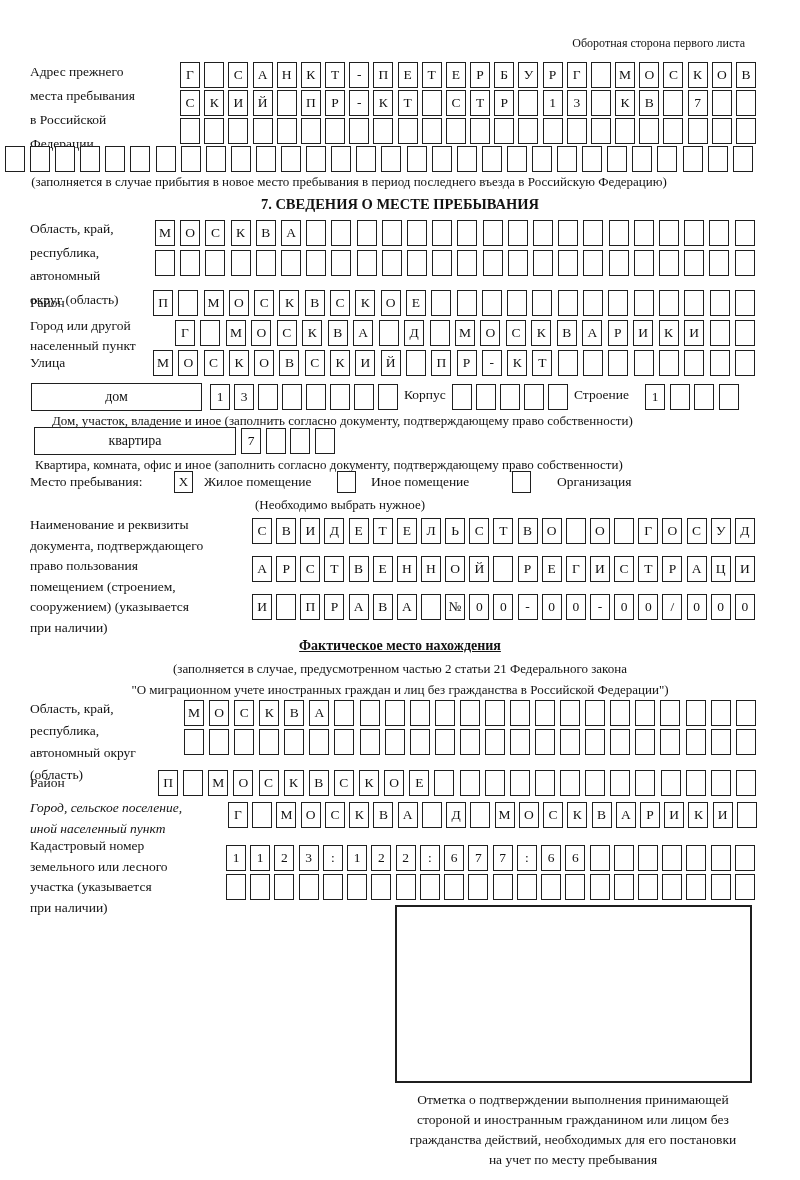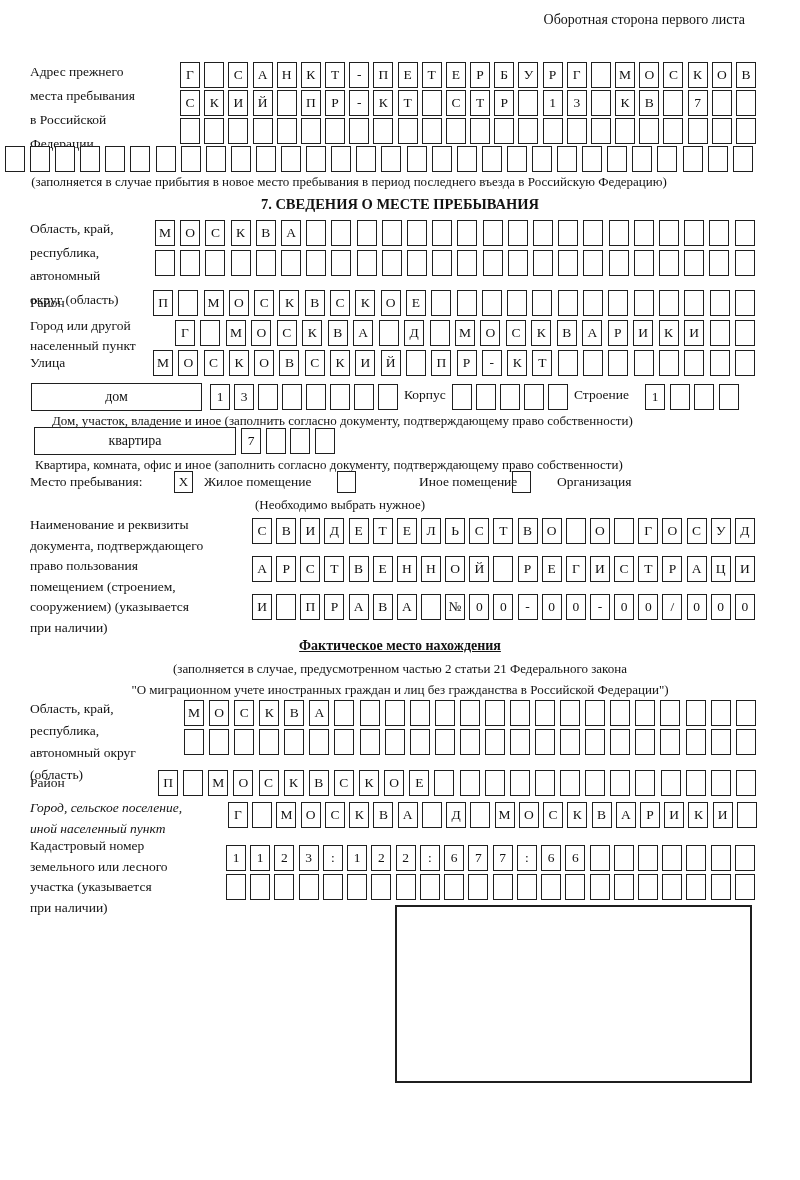--- a/index.html
+++ b/index.html
@@ -20,21 +20,21 @@
   .checkbox{position:absolute;width:19px;height:22px;border:1.6px solid #1f1f1f;box-sizing:border-box;
         display:flex;align-items:center;justify-content:center;font-size:13px;}
   .inlabel{position:absolute;font-size:13.5px;}
   .bigbox{position:absolute;border:2px solid #1f1f1f;box-sizing:border-box;background:#fff;}
 </style>
 </head>
 <body>
 
 <div class="page">
 
-  <div class="abs right" style="left:445px;top:12px;width:300px;font-size:14px;">Оборотная сторона первого листа</div>
+  <div class="abs right" style="left:445px;top:36px;width:300px;font-size:12px;">Оборотная сторона первого листа</div>
 
   <div class="abs label" style="left:30px;top:60px;">Адрес прежнего
 места пребывания
 в Российской
 Федерации</div>
   <div class="cellrow" style="left:180px;top:62px;width:576px;">
       <span class="cell">Г</span>
       <span class="cell"></span>
       <span class="cell">С</span>
       <span class="cell">А</span>
@@ -322,21 +322,21 @@
       <span class="cell"></span>
       <span class="cell"></span>
       <span class="cell"></span>
     </div>
   <div class="abs note" style="left:35px;top:457px;">Квартира, комната, офис и иное (заполнить согласно документу, подтверждающему право собственности)</div>
 
   <div class="inlabel" style="left:30px;top:474px;">Место пребывания:</div>
   <div class="checkbox" style="left:174px;top:471px;">X</div>
   <div class="inlabel" style="left:204px;top:474px;">Жилое помещение</div>
   <div class="checkbox" style="left:337px;top:471px;"></div>
-  <div class="inlabel" style="left:371px;top:474px;margin-left:48px;">Иное помещение</div>
+  <div class="inlabel" style="left:371px;top:474px;">Иное помещение</div>
   <div class="checkbox" style="left:512px;top:471px;"></div>
   <div class="inlabel" style="left:557px;top:474px;">Организация</div>
   <div class="abs note center" style="left:150px;top:497px;width:380px;">(Необходимо выбрать нужное)</div>
 
   <div class="abs label" style="left:30px;top:515px;line-height:20.5px;">Наименование и реквизиты
 документа, подтверждающего
 право пользования
 помещением (строением,
 сооружением) (указывается
 при наличии)</div>
@@ -571,14 +571,18 @@
       <span class="cell"></span>
       <span class="cell"></span>
       <span class="cell"></span>
       <span class="cell"></span>
       <span class="cell"></span>
       <span class="cell"></span>
       <span class="cell"></span>
     </div>
 
   <div class="bigbox" style="left:395px;top:905px;width:357px;height:178px;"></div>
+  <div class="abs center" style="left:373px;top:1090px;width:400px;font-size:13.5px;line-height:20px;white-space:pre-line;">Отметка о подтверждении выполнения принимающей
+стороной и иностранным гражданином или лицом без
+гражданства действий, необходимых для его постановки
+на учет по месту пребывания</div>
 
 </div>
 
 </body></html>

